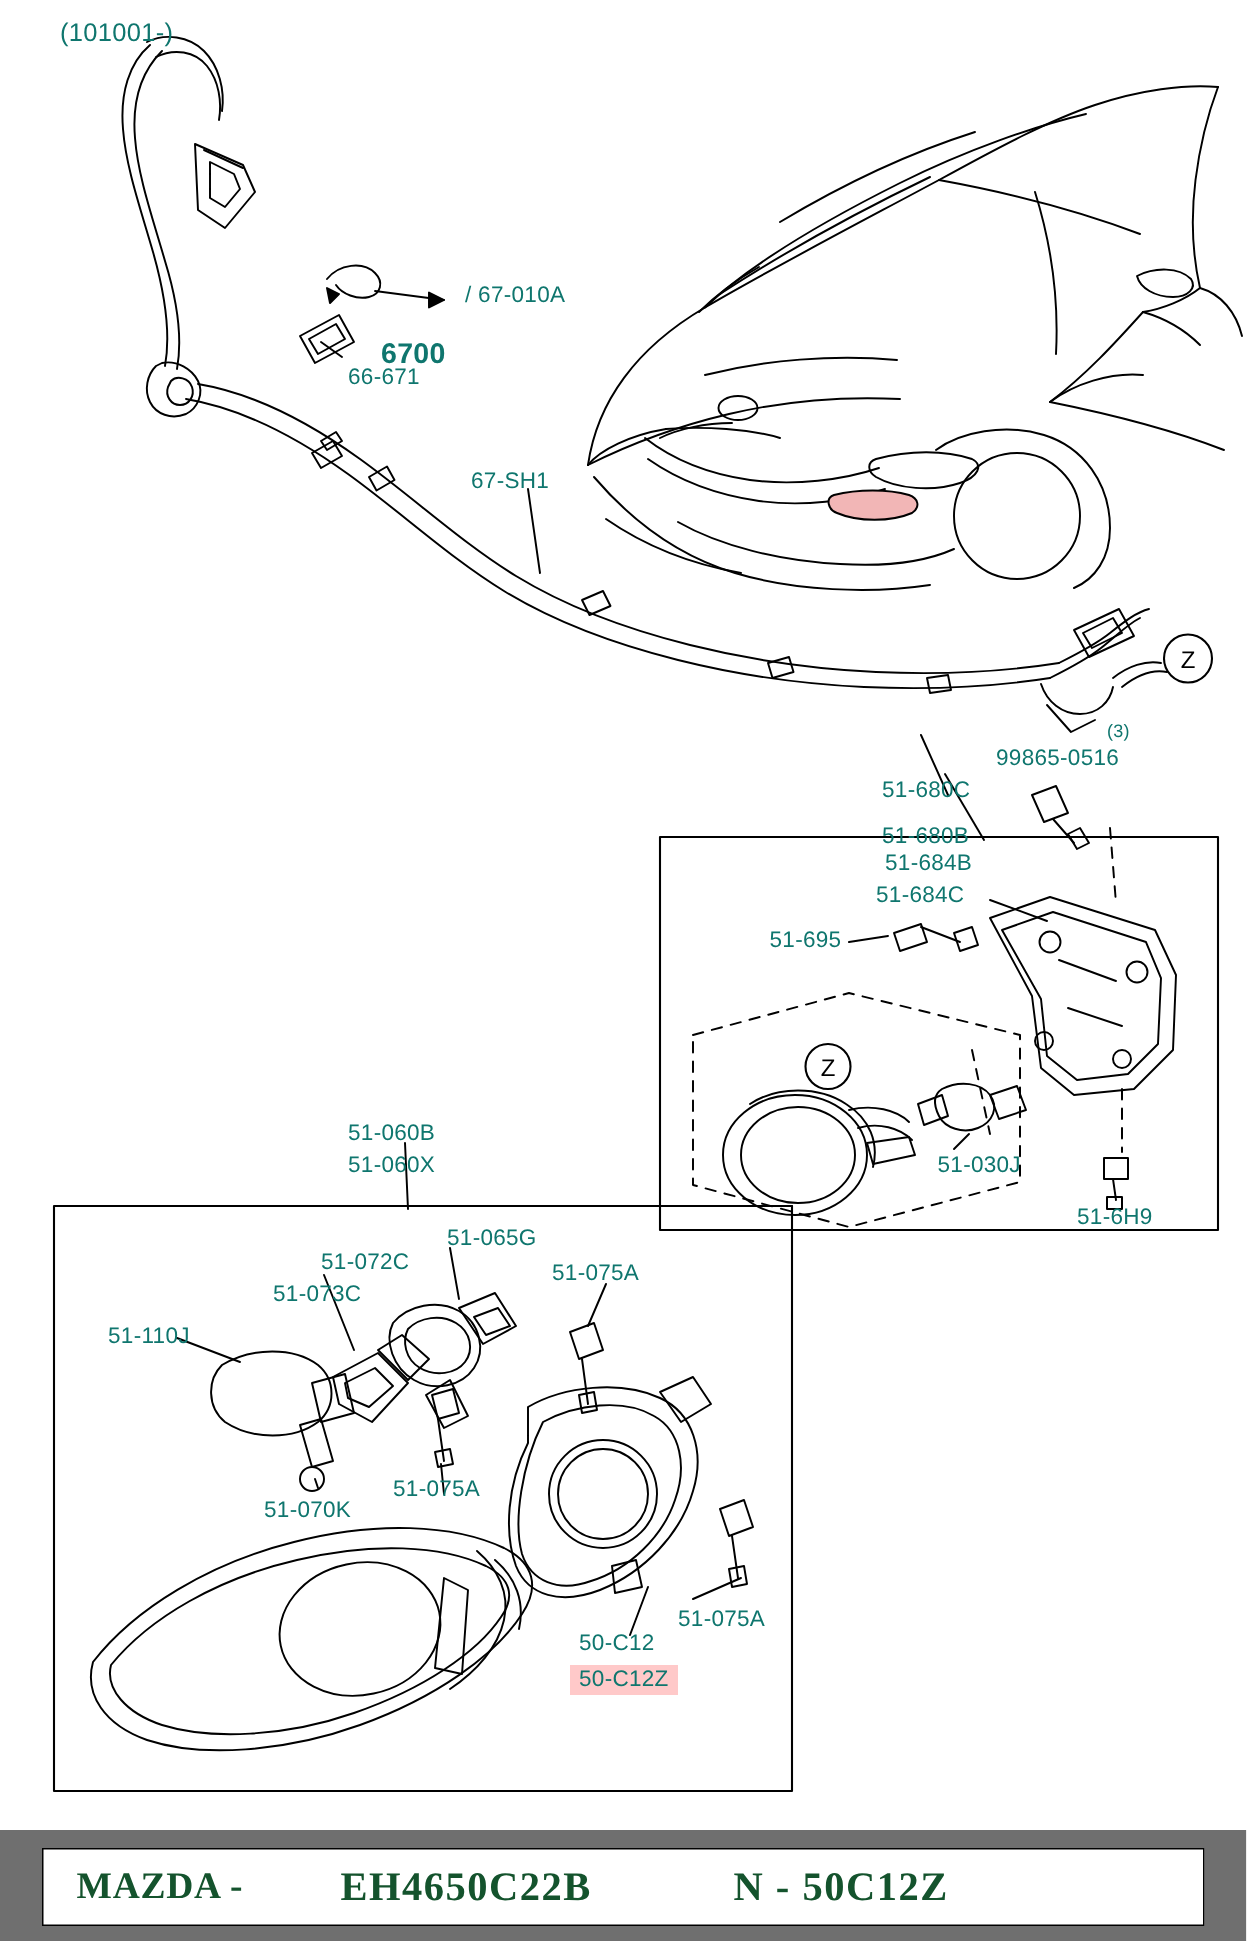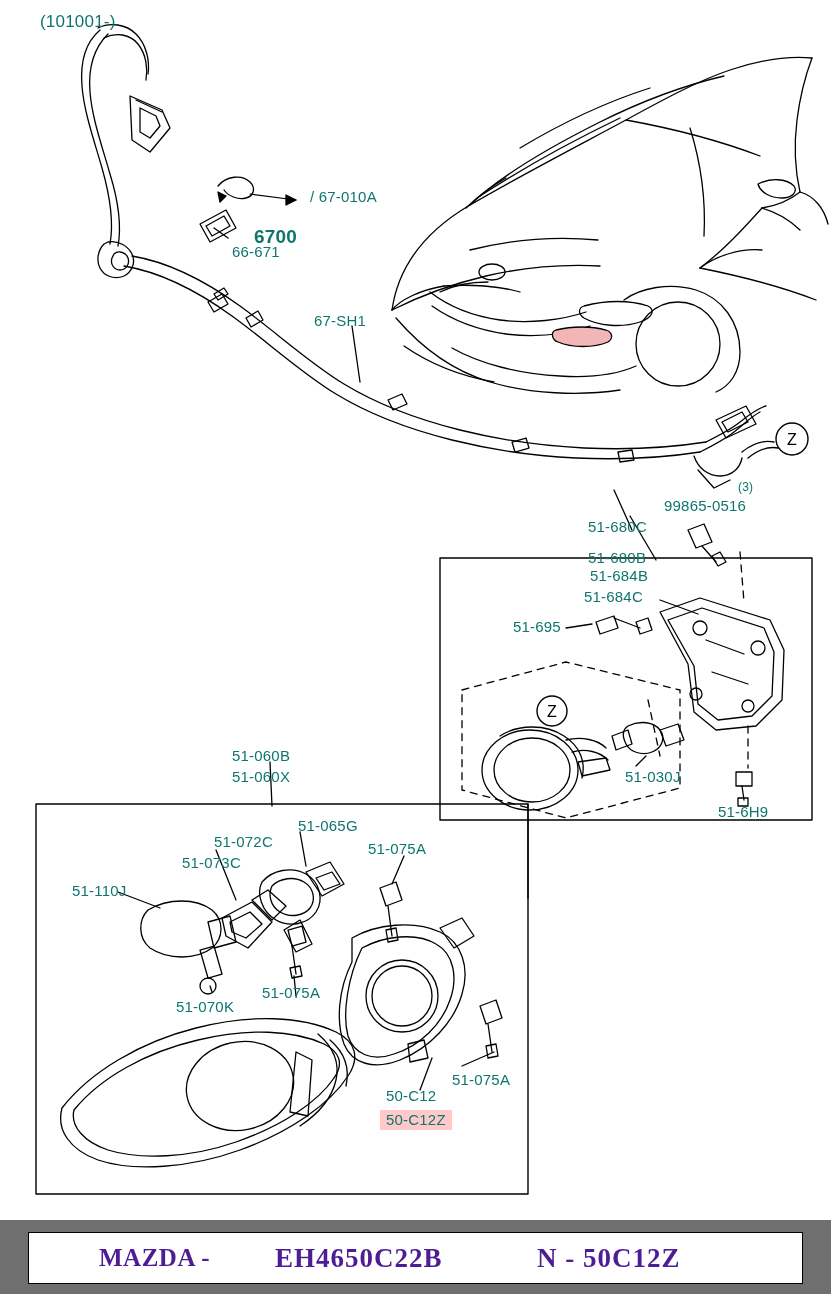--- a/index.html
+++ b/index.html
@@ -5,21 +5,21 @@
   html,body{margin:0;padding:0;background:#fff;}
   body{font-family:"Liberation Sans", sans-serif;}
   #page{position:relative;width:831px;height:1294px;background:#ffffff;overflow:hidden;}
   .lbl{position:absolute;font-family:"Liberation Sans", sans-serif;font-size:15px;color:#0f766e;white-space:nowrap;letter-spacing:.2px;}
   .lbl.big{font-size:19px;font-weight:600;margin-top:44px;}
   .lbl.tiny{font-size:12px;}
   .hl{background:#ffc9c9;padding:1px 6px 2px 6px;}
   svg{position:absolute;left:0;top:0;}
   .bar{position:absolute;left:0;bottom:0;width:831px;height:74px;background:#6f6f6f;}
   .barinner{position:absolute;left:28px;right:28px;top:12px;bottom:10px;background:#ffffff;border:1px solid #000;}
-  .bartext{position:absolute;top:50%;transform:translateY(-50%);font-family:"Liberation Serif", serif;font-weight:700;color:#4c1d95;white-space:nowrap;margin-left:48px;}
+  .bartext{position:absolute;top:50%;transform:translateY(-50%);font-family:"Liberation Serif", serif;font-weight:700;color:#14532d;white-space:nowrap;}
   #brand{left:22px;font-size:25px;letter-spacing:.5px;}
   #partno{left:198px;font-size:27px;letter-spacing:1px;}
   #refno{left:460px;font-size:27px;letter-spacing:1px;}
 </style>
 </head>
 <body>
 
 <div id="page">
 
   <svg width="831" height="1294" viewBox="0 0 831 1294">

